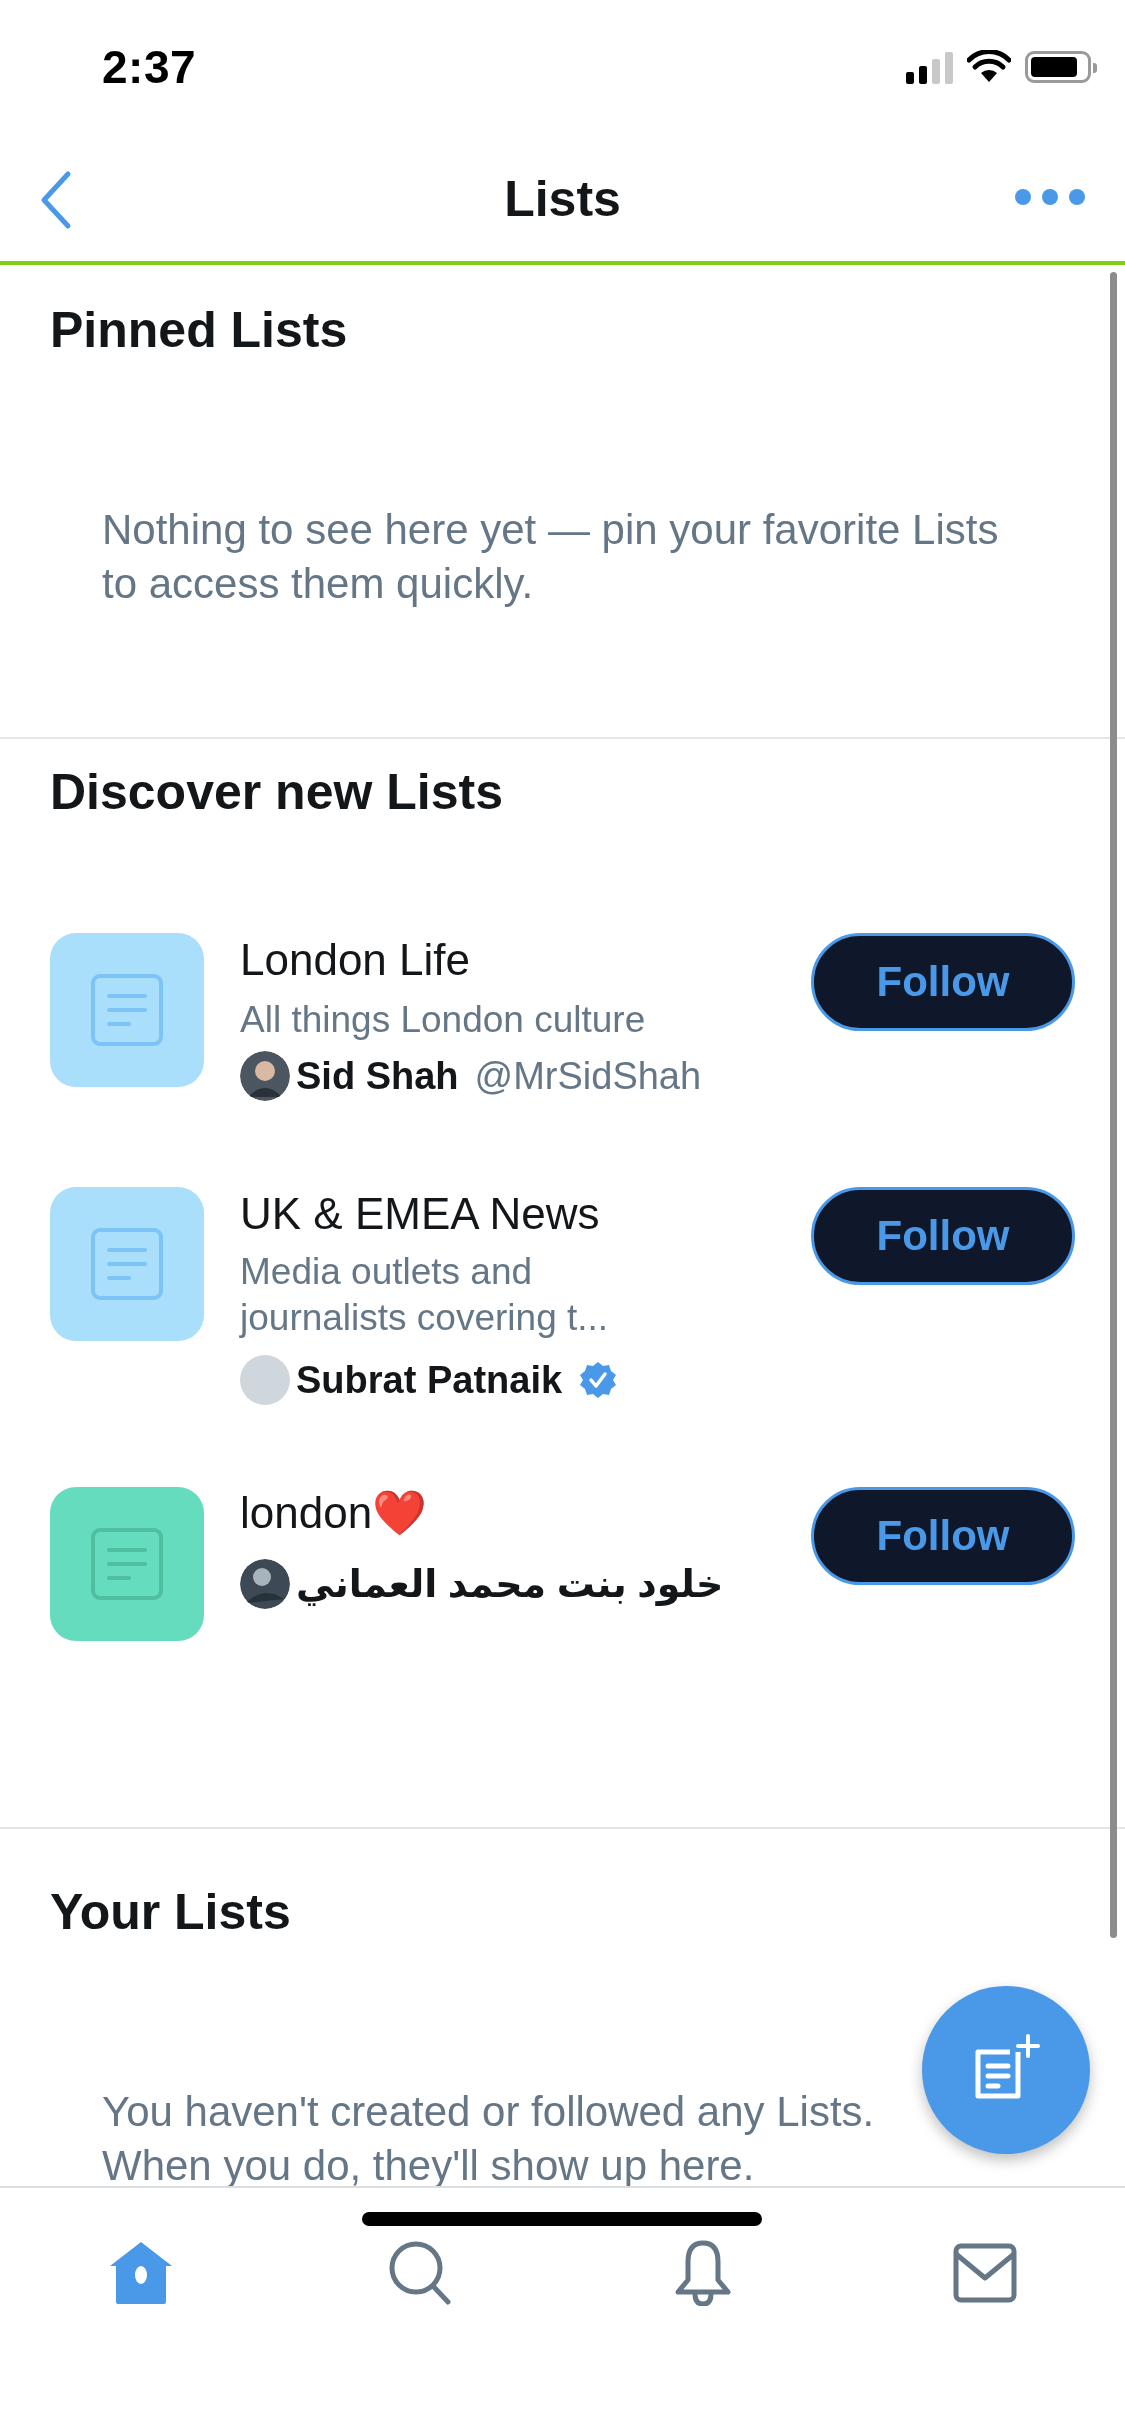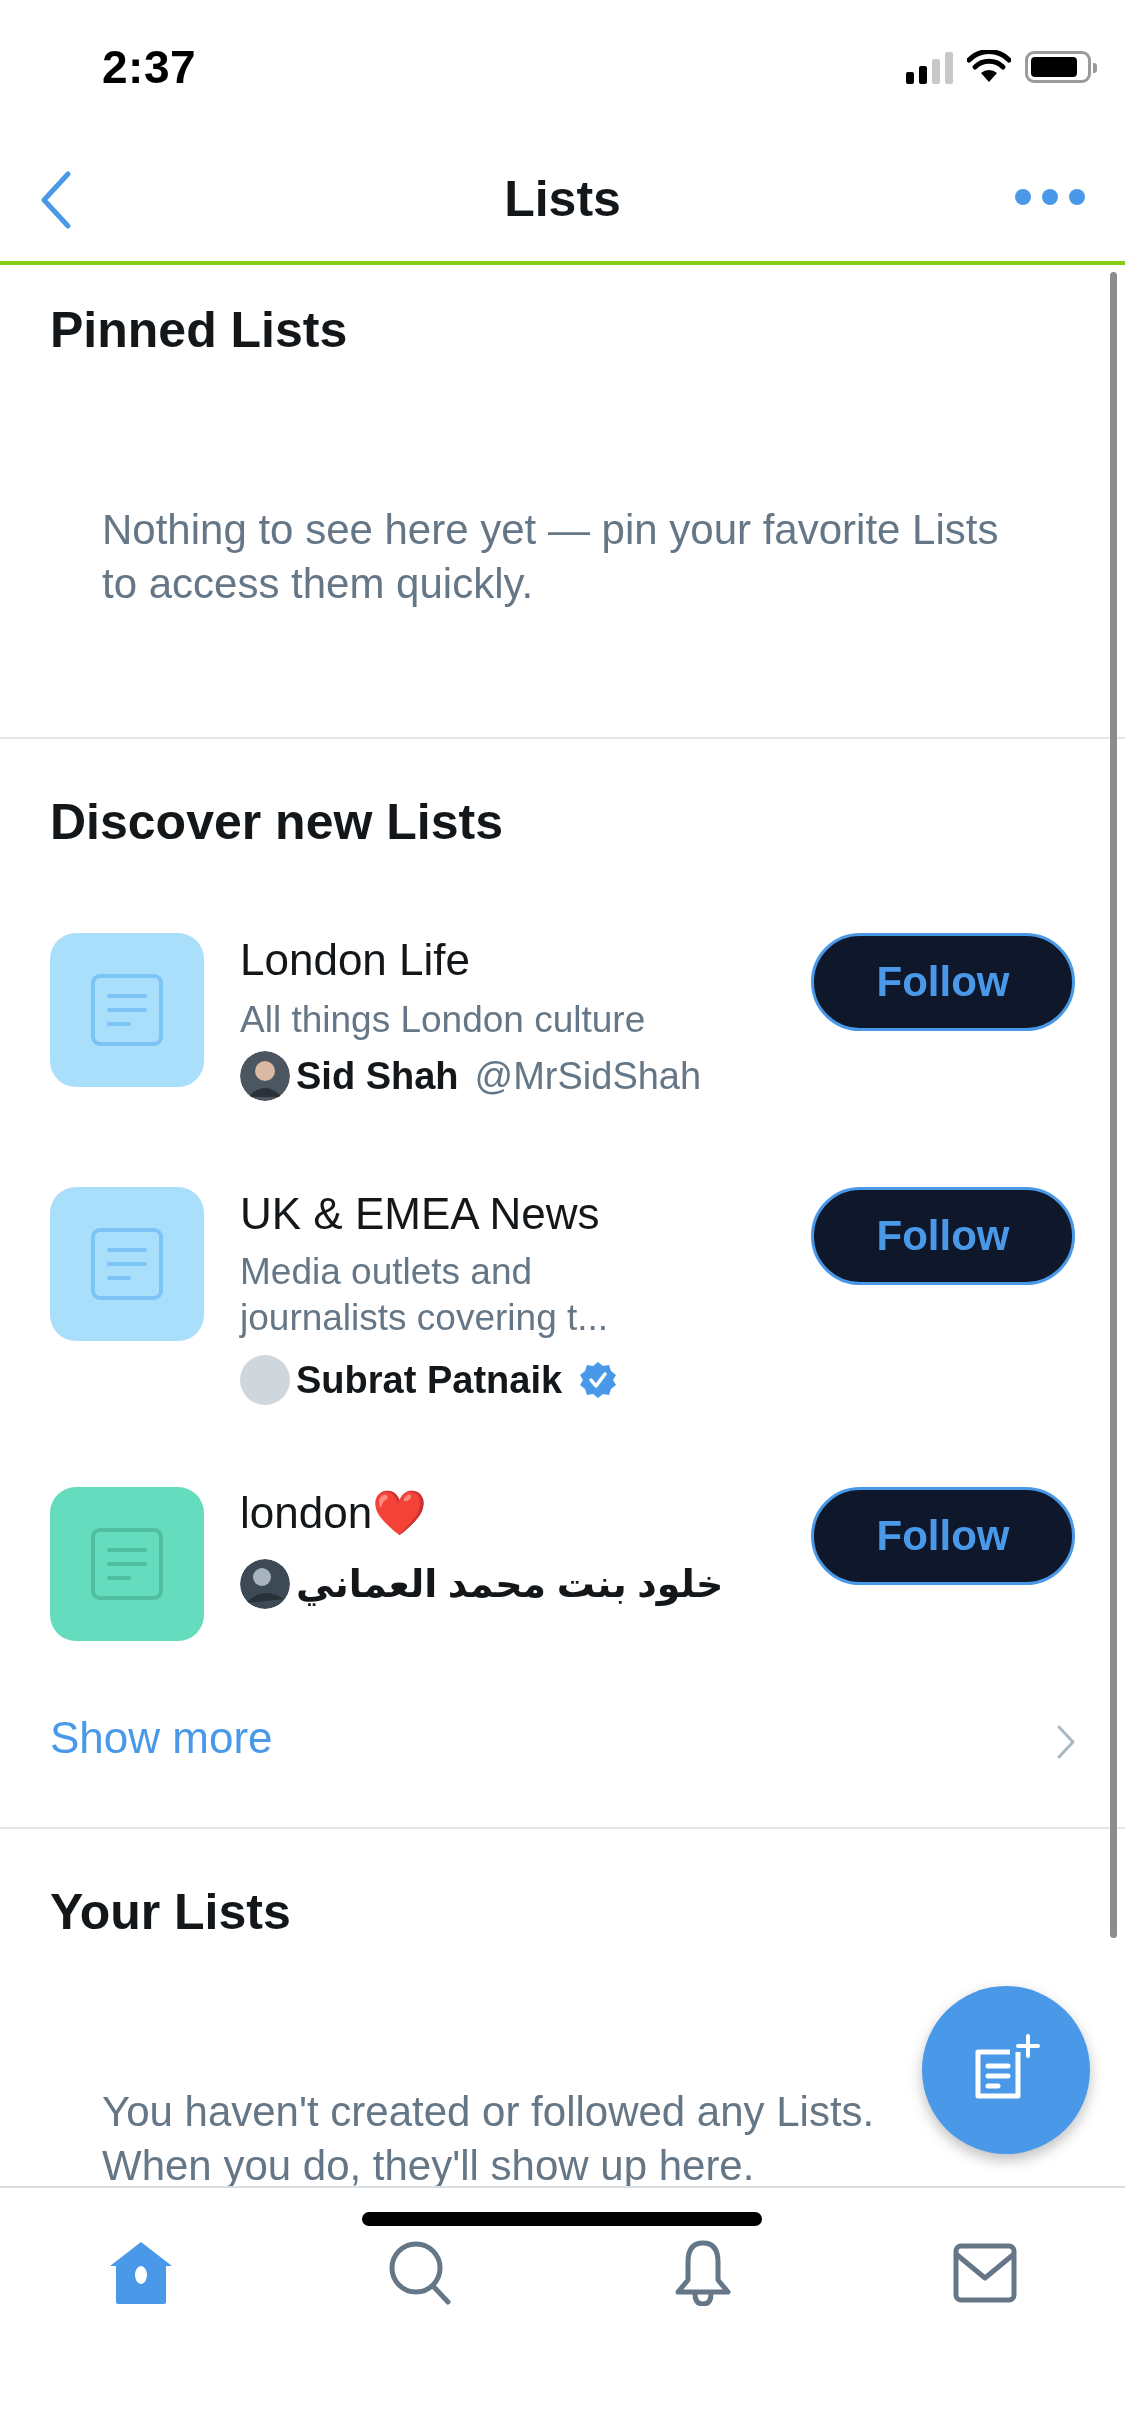--- a/index.html
+++ b/index.html
@@ -91,21 +91,21 @@
       <span></span>
   </div>
 </div>
 
 <div class="content">
 
   <div class="section-title" style="top:34px">Pinned Lists</div>
   <div class="empty-text" style="top:236px">Nothing to see here yet — pin your favorite Lists to access them quickly.</div>
   <div class="divider" style="top:470px"></div>
 
-  <div class="section-title" style="top:526px">Discover new Lists</div>
+  <div class="section-title" style="top:496px">Discover new Lists</div>
 
   <div class="list-card" style="top:666px;height:230px">
     <div class="list-thumb" style="top:0;background:#aadffb">
       <svg width="72" height="72" viewBox="0 0 72 72">
         <rect x="2" y="2" width="68" height="68" rx="7" fill="none" stroke="#7cc3f6" stroke-width="4"></rect>
         <line x1="18" y1="22" x2="54" y2="22" stroke="#7cc3f6" stroke-width="4" stroke-linecap="round"></line>
         <line x1="18" y1="36" x2="54" y2="36" stroke="#7cc3f6" stroke-width="4" stroke-linecap="round"></line>
         <line x1="18" y1="50" x2="38" y2="50" stroke="#7cc3f6" stroke-width="4" stroke-linecap="round"></line>
       </svg>
     </div>
@@ -159,26 +159,20 @@
       <svg class="owner-avatar" viewBox="0 0 50 50">
         <circle cx="25" cy="25" r="25" fill="#3d4a55"></circle>
         <circle cx="22" cy="18" r="9" fill="#a7b3bd"></circle>
         <path d="M6 44 Q24 26 44 40 Z" fill="#26313a"></path>
       </svg>
       <span class="owner-name" dir="rtl">خلود بنت محمد العماني</span>
     </div>
     <div class="follow-btn" style="top:0">Follow</div>
   </div>
 
-  <div class="show-more" style="top:1420px">
-    <div class="show-more-label">Show more</div>
-    <svg class="show-more-chevron" viewBox="0 0 22 38">
-      <polyline points="4,4 18,19 4,34" stroke="#aab8c2" stroke-width="3" fill="none" stroke-linecap="round" stroke-linejoin="round"></polyline>
-    </svg>
-  </div>
   <div class="divider" style="top:1560px"></div>
 
   <div class="section-title" style="top:1616px">Your Lists</div>
   <div class="empty-text" style="top:1818px;width:880px">You haven't created or followed any Lists. When you do, they'll show up here.</div>
 </div>
 
 <div class="scrollbar"></div>
 
 <div class="fab">
   <svg width="72" height="72" viewBox="0 0 72 72">

